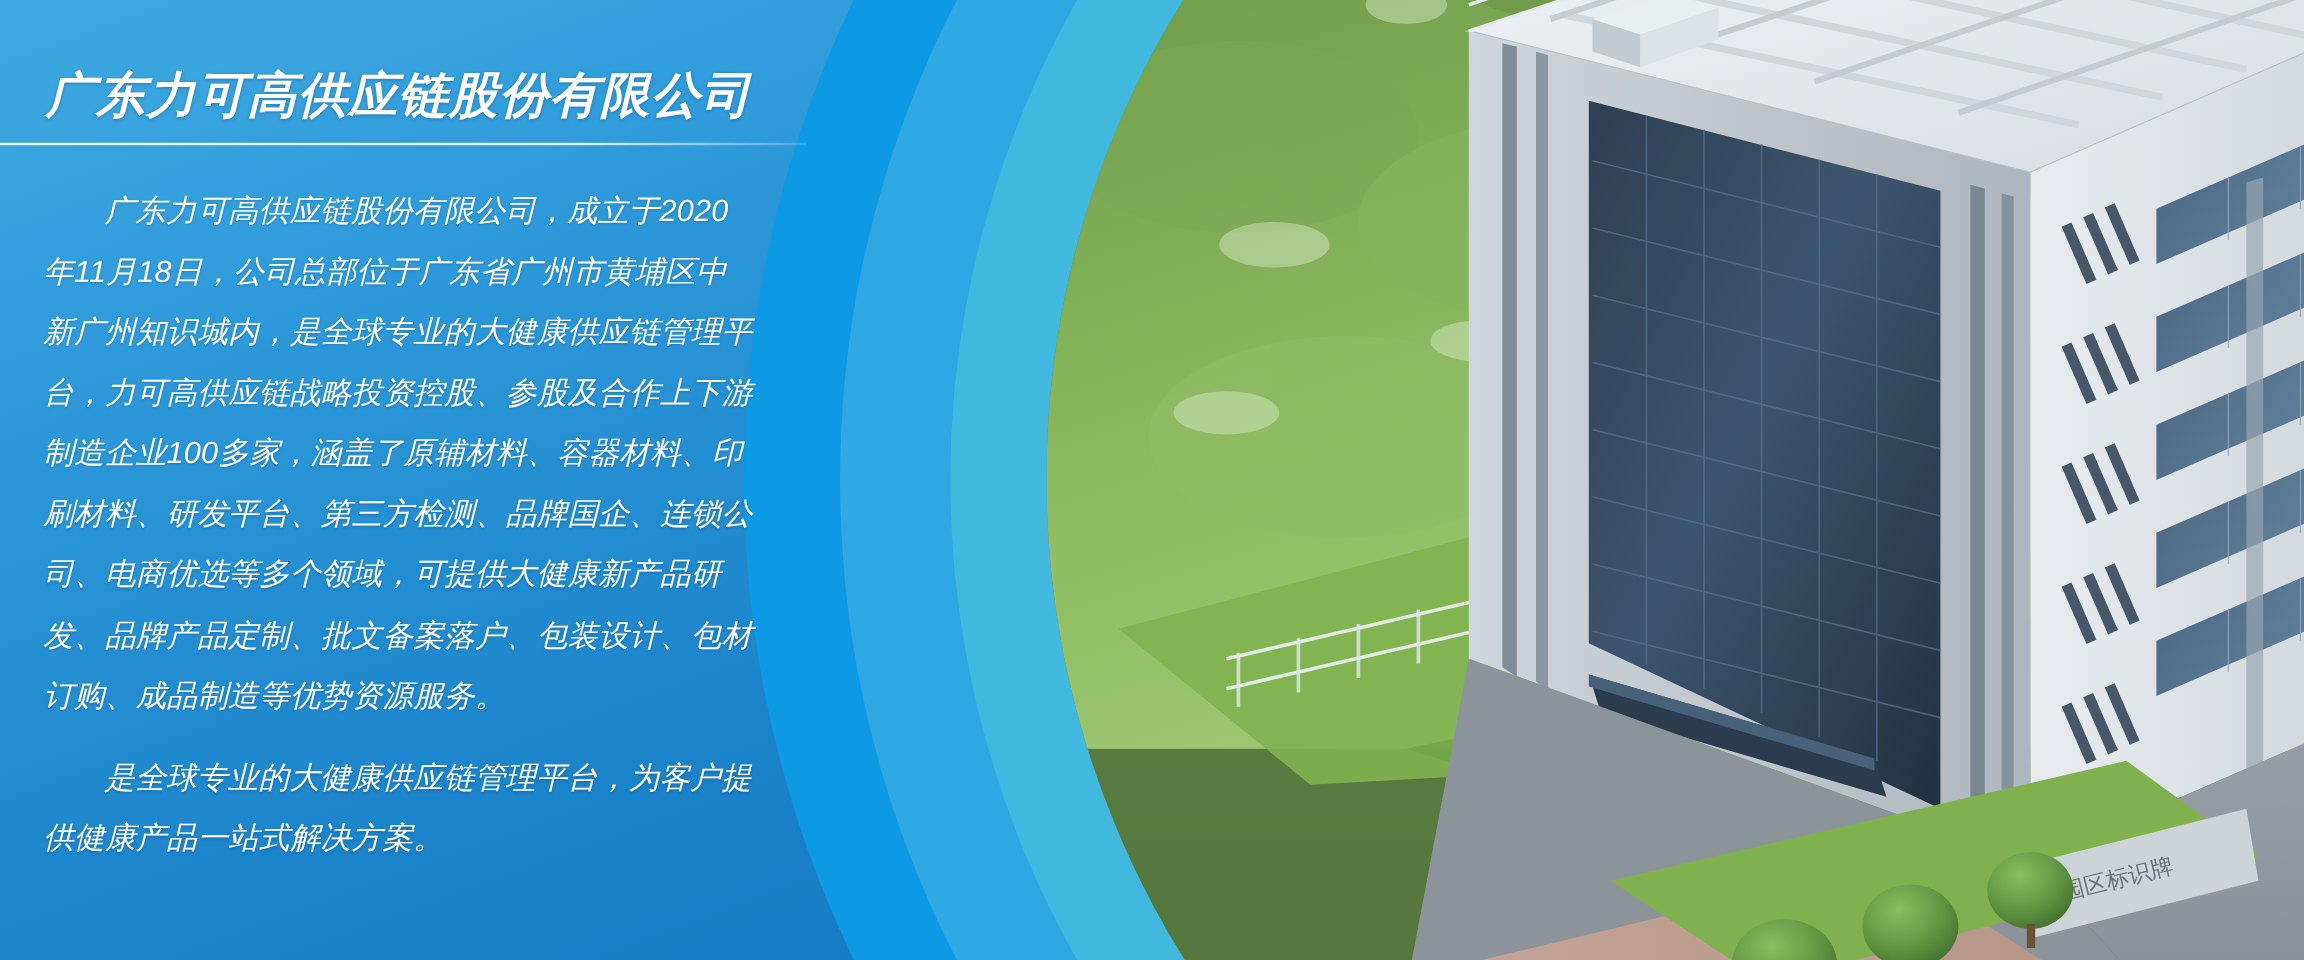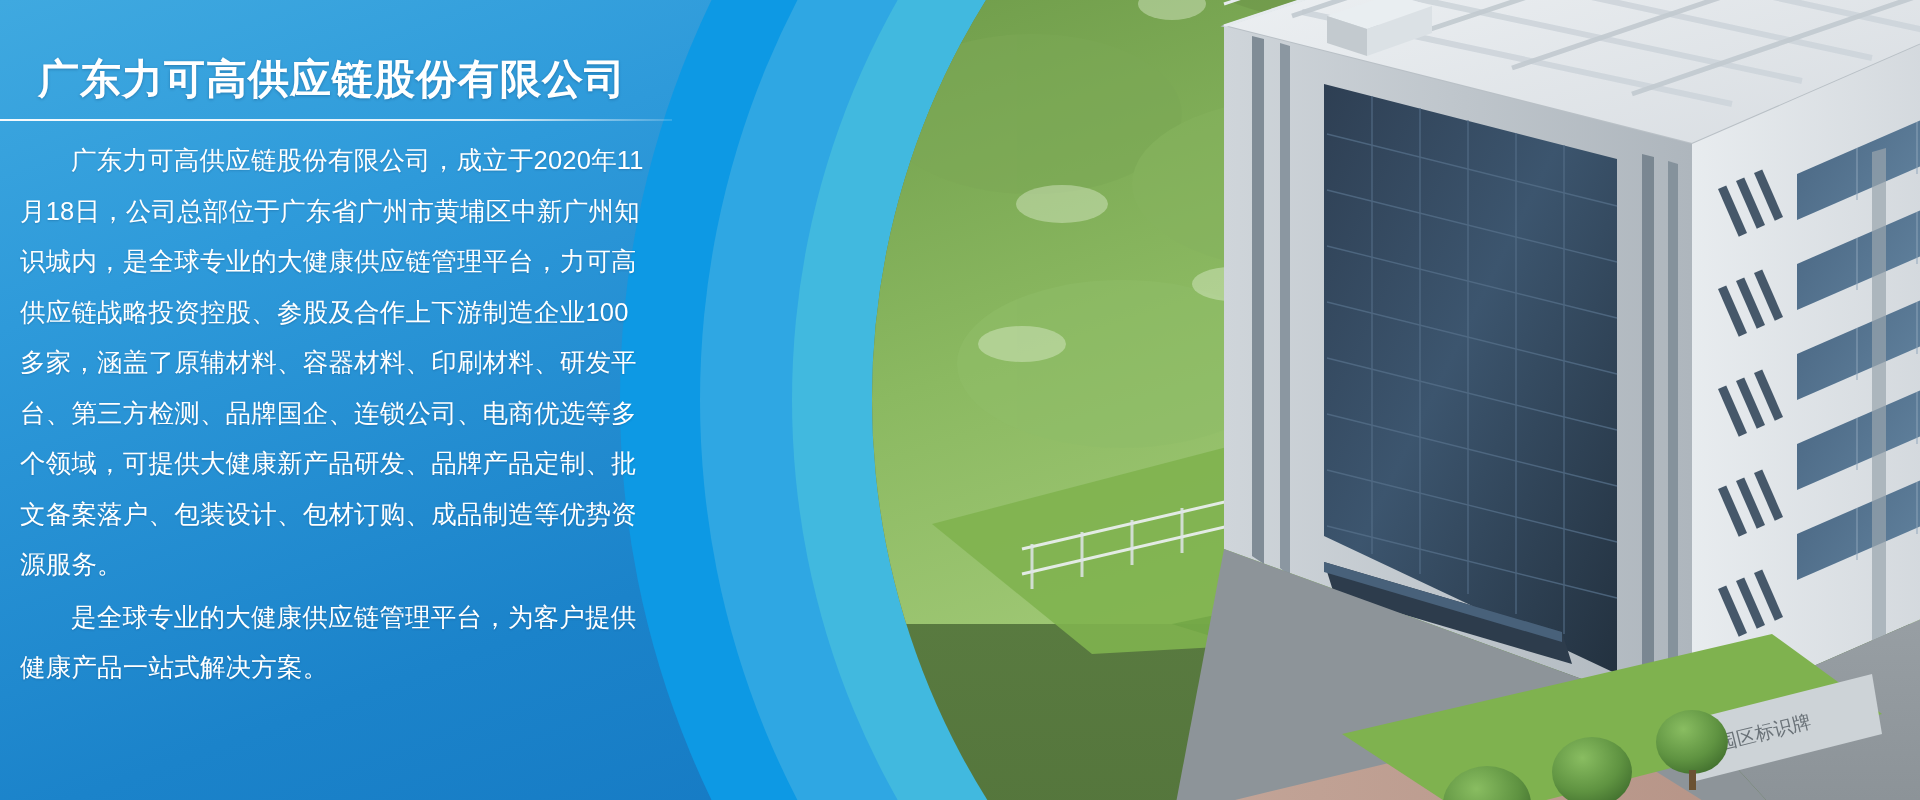--- a/index.html
+++ b/index.html
@@ -45,20 +45,21 @@
     overflow:hidden;
   }
   #photo-disc svg { position:absolute; left:0; top:0; }
 
   
   #text-panel {
     position:absolute;
     left:0; top:0;
     width:680px; height:800px;
     z-index:6;
+    font-style:italic;
   }
   #page-title {
     position:absolute;
     left:38px; top:52px;
     font-size:41px;
     font-weight:bold;
     color:#ffffff;
     letter-spacing:1px;
     text-shadow:0 1px 3px rgba(0,40,80,.30);
     white-space:nowrap;
@@ -72,21 +73,21 @@
   #body-copy {
     position:absolute;
     left:18px; top:133px;
     width:630px;
     color:#ffffff;
     font-size:25.5px;
     line-height:50.5px;
     letter-spacing:.2px;
     text-shadow:0 1px 2px rgba(0,40,80,.22);
   }
-  #body-copy p { margin:2px; text-indent:2em; }
+  #body-copy p { margin:18px; text-indent:2em; }
 </style>
 </head>
 <body>
 
 <div id="banner">
 
   <div class="arc" id="arc-1"></div>
   <div class="arc" id="arc-2"></div>
   <div class="arc" id="arc-3"></div>
 

